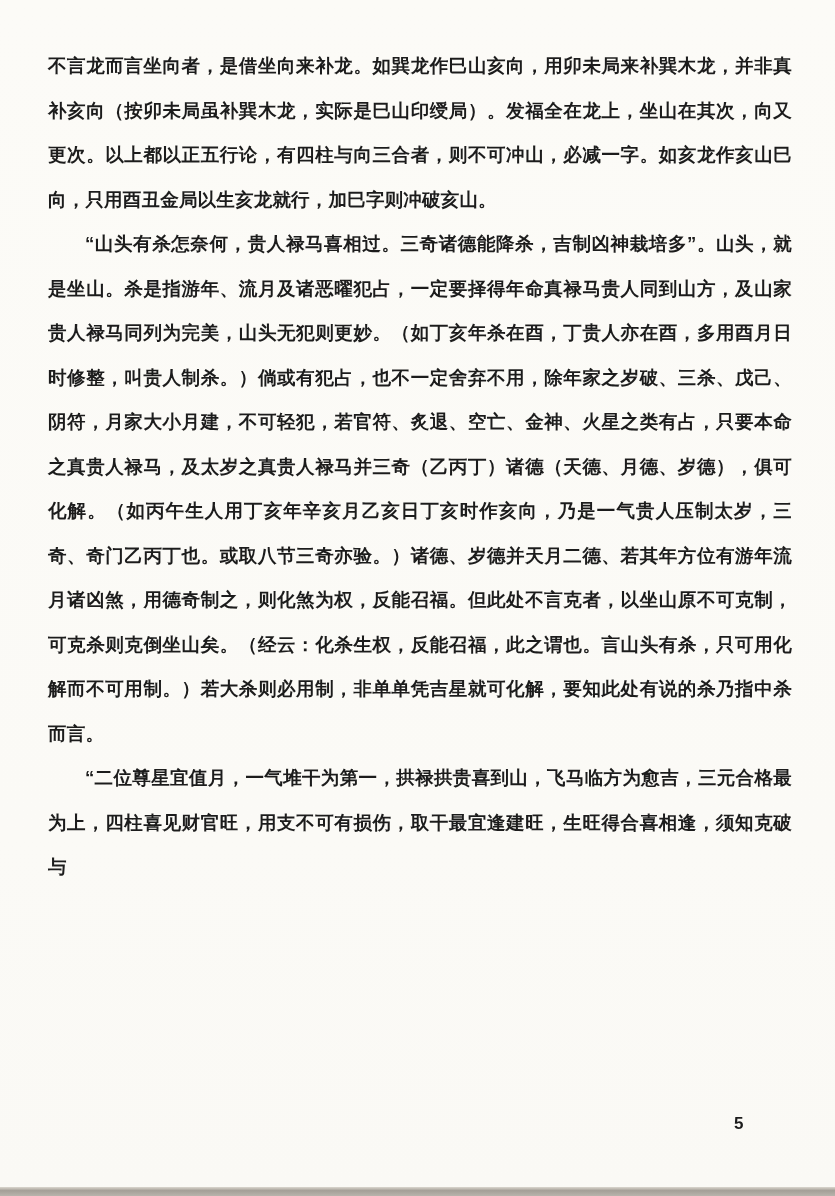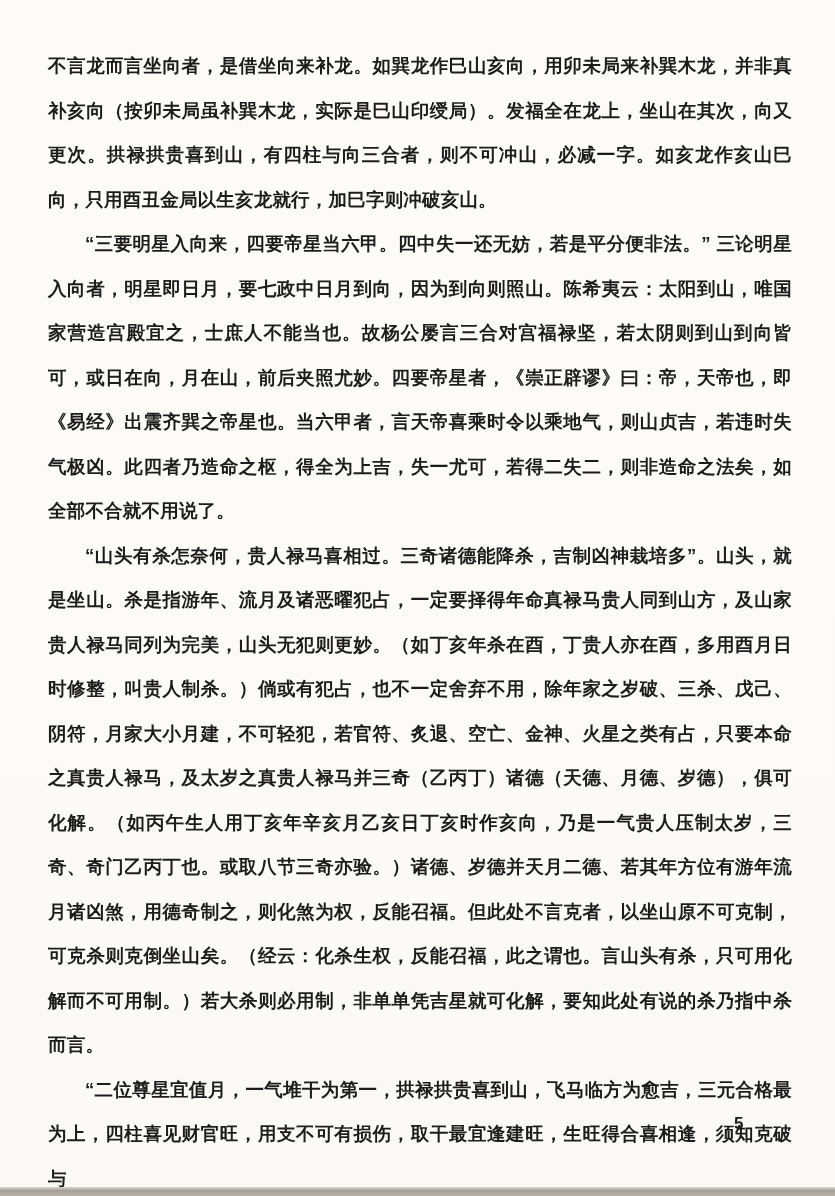--- a/index.html
+++ b/index.html
@@ -55,22 +55,21 @@
     width: 100%;
     height: 9px;
     background: linear-gradient(to bottom, #dbd7cf 0%, #a49f97 40%, #b8b4ac 100%);
   }
 </style>
 </head>
 <body style="background: rgb(252, 251, 247);">
 
 <div class="page">
   <div class="text-block" id="text-block" style="color: rgb(28, 28, 28);">
-      <p>不言龙而言坐向者，是借坐向来补龙。如巽龙作巳山亥向，用卯未局来补巽木龙，并非真补亥向（按卯未局虽补巽木龙，实际是巳山印绶局）。发福全在龙上，坐山在其次，向又更次。拱禄拱贵喜到山，有四柱与向三合者，则不可冲山，必减一字。如亥龙作亥山巳向，只用酉丑金局以生亥龙就行，加巳字则冲破亥山。</p>
-      <p class="indent">“三要明星入向来，四要帝星当六甲。四中失一还无妨，若是平分便非法。” 三论明星入向者，明星即日月，要七政中日月到向，因为到向则照山。陈希夷云：太阳到山，唯国家营造宫殿宜之，士庶人不能当也。故杨公屡言三合对宫福禄坚，若太阴则到山到向皆可，或日在向，月在山，前后夹照尤妙。四要帝星者，《崇正辟谬》曰：帝，天帝也，即《易经》出震齐巽之帝星也。当六甲者，言天帝喜乘时令以乘地气，则山贞吉，若违时失气极凶。此四者乃造命之枢，得全为上吉，失一尤可，若得二失二，则非造命之法矣，如全部不合就不用说了。</p>
+      <p>不言龙而言坐向者，是借坐向来补龙。如巽龙作巳山亥向，用卯未局来补巽木龙，并非真补亥向（按卯未局虽补巽木龙，实际是巳山印绶局）。发福全在龙上，坐山在其次，向又更次。以上都以正五行论，有四柱与向三合者，则不可冲山，必减一字。如亥龙作亥山巳向，只用酉丑金局以生亥龙就行，加巳字则冲破亥山。</p>
       <p class="indent">“山头有杀怎奈何，贵人禄马喜相过。三奇诸德能降杀，吉制凶神栽培多”。山头，就是坐山。杀是指游年、流月及诸恶曜犯占，一定要择得年命真禄马贵人同到山方，及山家贵人禄马同列为完美，山头无犯则更妙。（如丁亥年杀在酉，丁贵人亦在酉，多用酉月日时修整，叫贵人制杀。）倘或有犯占，也不一定舍弃不用，除年家之岁破、三杀、戊己、阴符，月家大小月建，不可轻犯，若官符、炙退、空亡、金神、火星之类有占，只要本命之真贵人禄马，及太岁之真贵人禄马并三奇（乙丙丁）诸德（天德、月德、岁德），俱可化解。（如丙午生人用丁亥年辛亥月乙亥日丁亥时作亥向，乃是一气贵人压制太岁，三奇、奇门乙丙丁也。或取八节三奇亦验。）诸德、岁德并天月二德、若其年方位有游年流月诸凶煞，用德奇制之，则化煞为权，反能召福。但此处不言克者，以坐山原不可克制，可克杀则克倒坐山矣。（经云：化杀生权，反能召福，此之谓也。言山头有杀，只可用化解而不可用制。）若大杀则必用制，非单单凭吉星就可化解，要知此处有说的杀乃指中杀而言。</p>
       <p class="indent">“二位尊星宜值月，一气堆干为第一，拱禄拱贵喜到山，飞马临方为愈吉，三元合格最为上，四柱喜见财官旺，用支不可有损伤，取干最宜逢建旺，生旺得合喜相逢，须知克破与</p>
     </div>
 
   <div class="page-number">5</div>
 
   <div class="scan-edge"></div>
 </div>
 
 </body></html>

